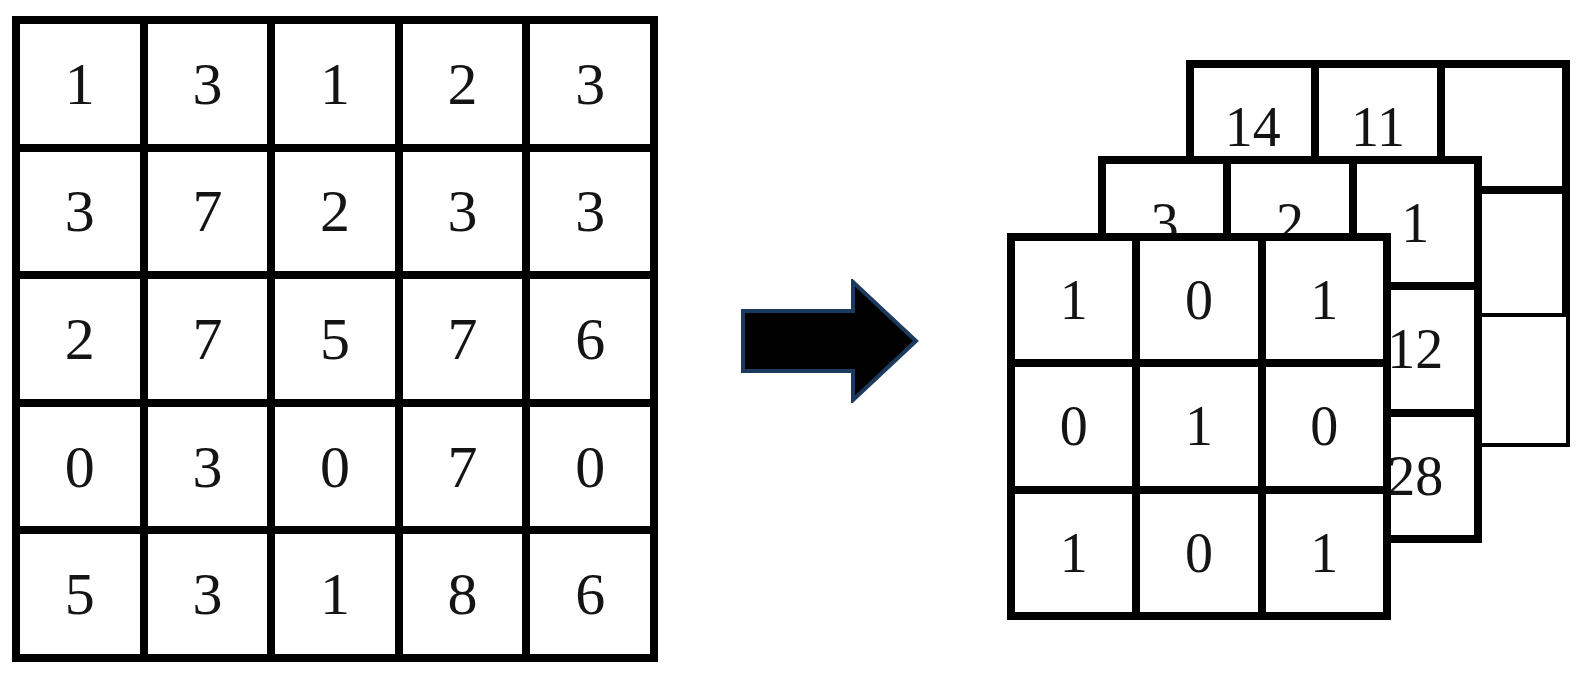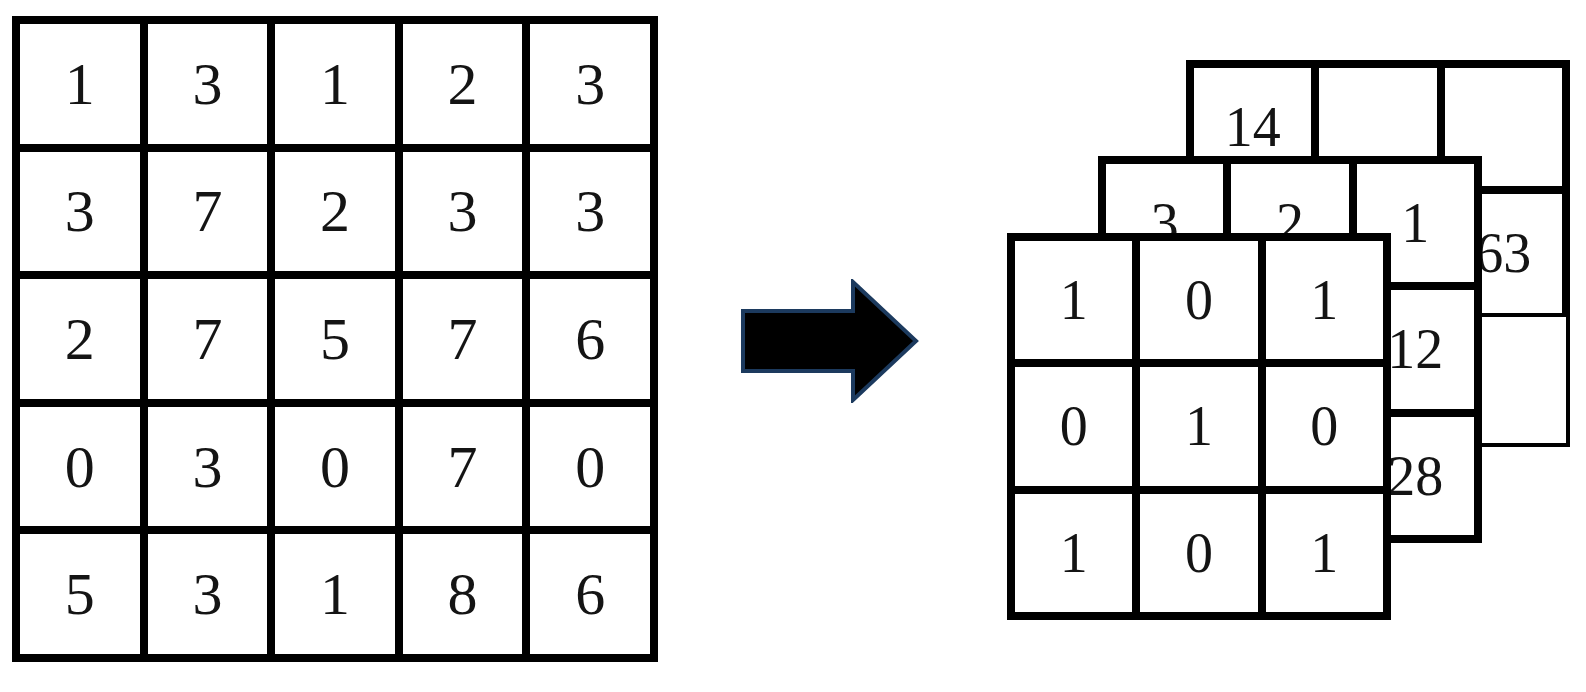--- a/index.html
+++ b/index.html
@@ -102,20 +102,21 @@
   <div class="arrow-wrap">
     <svg width="178" height="124" viewBox="0 0 178 124" xmlns="http://www.w3.org/2000/svg">
       <polygon points="2,32 112,32 112,3 175,62 112,121 112,92 2,92" fill="#000000" stroke="#1c3a5e" stroke-width="4" stroke-linejoin="miter"></polygon>
     </svg>
   </div>
 
   <div class="stack">
 
     <div class="grid g3 map-back">
       <div class="c">14</div>
+      <div class="c">11</div>
       <div class="c"></div>
       <div class="c"></div>
       <div class="c"></div>
       <div class="c"></div>
       <div class="c">63</div>
     </div>
 
     <div class="grid g3 map-mid">
       <div class="c">3</div>
       <div class="c">2</div>

